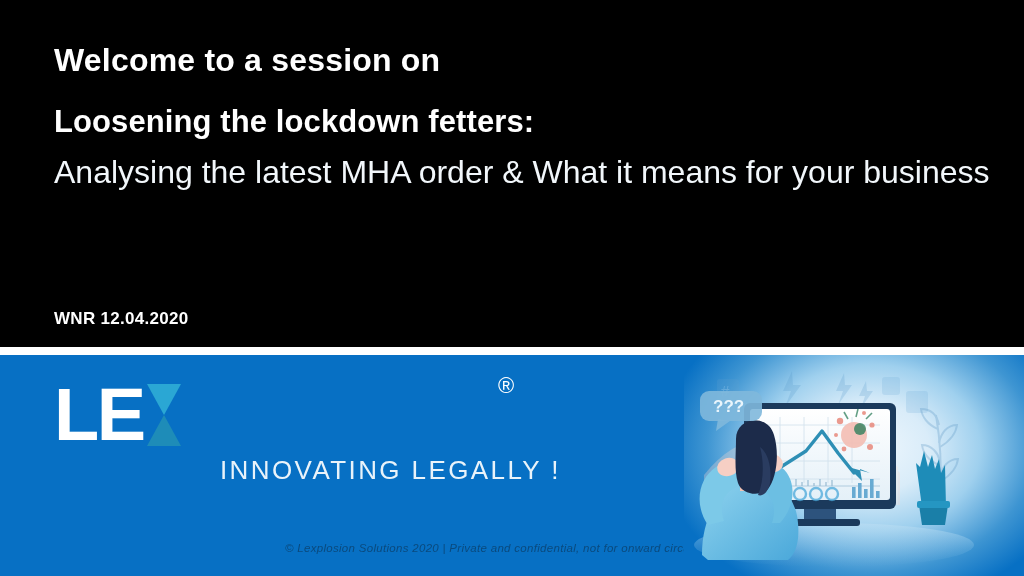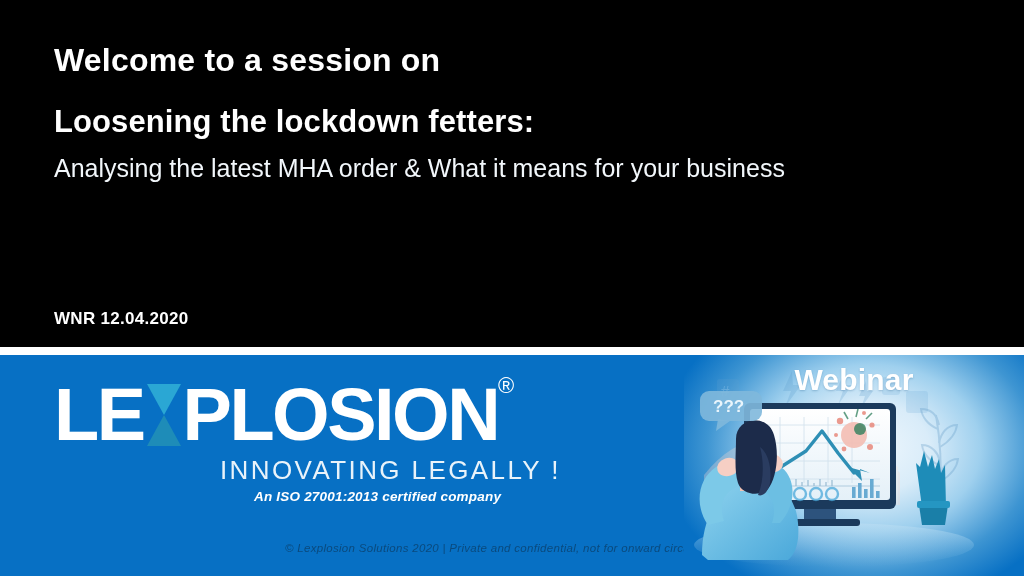--- a/index.html
+++ b/index.html
@@ -48,21 +48,21 @@
     font-weight: bold;
     color: #ffffff;
     letter-spacing: 0.1px;
     white-space: nowrap;
   }
 
   .session-subtitle {
     position: absolute;
     left: 54px;
     top: 154px;
-    font-size: 25px;
+    font-size: 32px;
     font-weight: normal;
     color: #f2f7fb;
     letter-spacing: 0px;
     white-space: nowrap;
   }
 
   .session-datetime {
     position: absolute;
     left: 54px;
     top: 240px;
@@ -257,36 +257,33 @@
   <div id="bottom-section">
 
     <div id="logo-block">
 
       <div class="logo-wordmark">
         <span class="logo-word-part">LE</span>
         <span class="logo-x">
           <span class="tri-top"></span>
           <span class="tri-bottom"></span>
         </span>
-        <span class="logo-word-part">PLOSION</span>
       </div>
 
       <div class="logo-reg">®</div>
 
       <div class="logo-tagline">INNOVATING  LEGALLY !</div>
 
-      <div class="logo-iso">An ISO 27001:2013 certified company</div>
     </div>
 
     <div class="footer-note">© Lexplosion Solutions 2020   |   Private and confidential,  not for onward circulation</div>
 
     <div id="illustration-panel">
       <div id="illustration-glow"></div>
 
-      <div class="webinar-badge">Webinar</div>
 
       <svg id="illustration-svg" viewBox="0 0 340 221">
         <defs>
           <linearGradient id="monGrad" x1="0" y1="0" x2="0" y2="1">
             <stop offset="0%" stop-color="#ffffff"></stop>
             <stop offset="100%" stop-color="#e4f0f8"></stop>
           </linearGradient>
           <linearGradient id="shirtGrad" x1="0" y1="0" x2="1" y2="1">
             <stop offset="0%" stop-color="#8fd3ee"></stop>
             <stop offset="100%" stop-color="#4aa8da"></stop>

